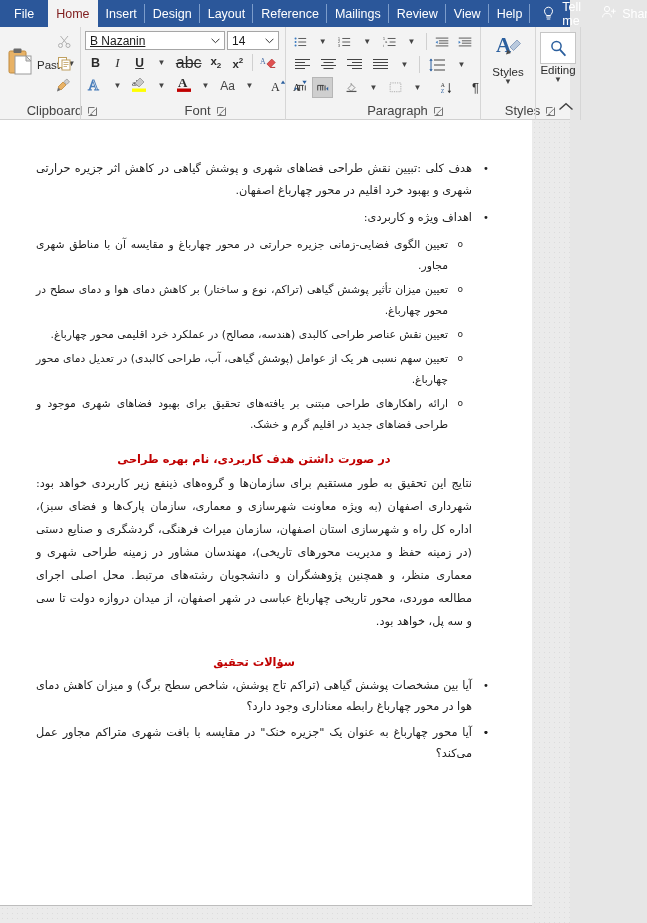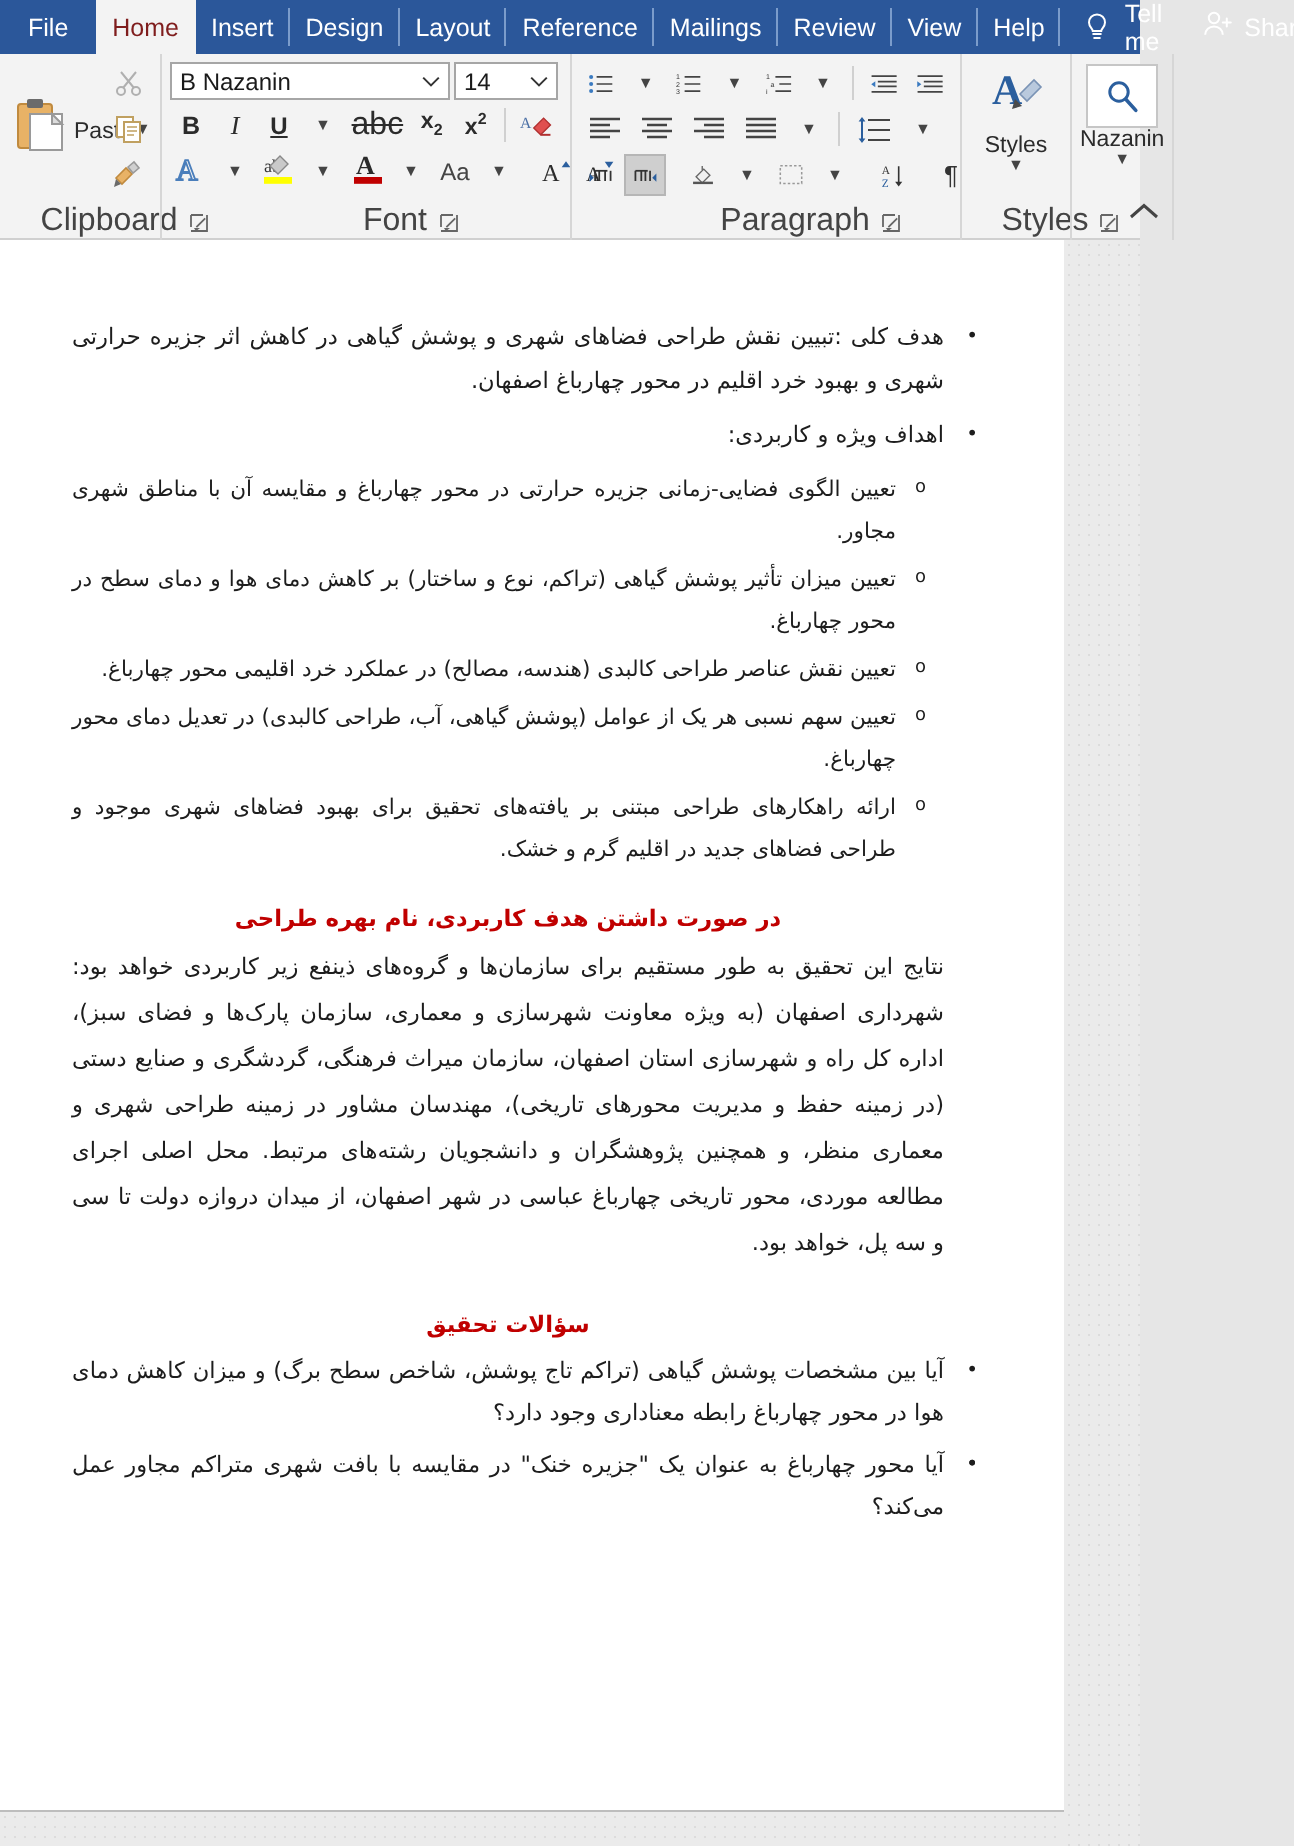--- a/index.html
+++ b/index.html
@@ -35,21 +35,21 @@
 
   
   .ribbon{
     flex:0 0 auto;height:93px;background:#f3f3f3;border-bottom:1px solid #d0d0d0;
     display:flex;position:relative;box-sizing:border-box;
   }
   .group{position:relative;display:flex;flex-direction:column;height:93px;box-sizing:border-box;}
   .group + .group{border-left:1px solid #d6d6d6;}
   .group-body{flex:1 1 auto;display:flex;align-items:flex-start;padding:3px 4px 0 4px;box-sizing:border-box;}
   .group-label{
-    height:18px;line-height:18px;font-size:16px;color:#444;
+    height:18px;line-height:18px;font-size:13px;color:#444;
     position:relative;display:flex;align-items:center;justify-content:center;gap:6px;padding-left:44px;
   }
   .dlg{
     display:inline-block;width:9px;height:9px;color:#666;font-size:9px;line-height:9px;
   }
   .dlg svg{display:block}
 
   
   .g-clip{width:80px;}
   .g-clip .group-body{padding-top:4px;}
@@ -64,21 +64,21 @@
   
   .g-font{width:205px;}
   .fontrows{display:flex;flex-direction:column;gap:2px;width:100%;padding-top:1px;}
   .row{display:flex;align-items:center;gap:1px;}
   .combo{
     height:19px;border:1px solid #a6a6a6;background:#fff;display:flex;align-items:center;
     box-sizing:border-box;font-size:12px;color:#1a1a1a;padding:0 0 0 4px;
   }
   .combo .val{flex:1 1 auto;white-space:nowrap;overflow:hidden;}
   .combo .cv{width:17px;display:flex;align-items:center;justify-content:center;color:#333;}
-  .fontname{width:140px;}
+  .fontname{width:140px;text-decoration:underline;}
   .fontsize{width:52px;margin-left:1px;}
   .btn{
     height:21px;min-width:21px;display:flex;align-items:center;justify-content:center;
     font-size:12px;color:#2b2b2b;box-sizing:border-box;border:1px solid transparent;padding:0 2px;
   }
   .btn.on{background:#cfcfcf;border-color:#b6b6b6;}
   .btn.wide{padding:0 3px;}
   .mini{font-size:8px;color:#444;line-height:8px;padding:0 1px;}
   .vsep{width:1px;height:17px;background:#d0d0d0;margin:0 3px;}
 
@@ -535,21 +535,21 @@
 
     <div class="group g-edit">
       <div class="group-body">
         <div class="bigbtn">
           <span class="editbox">
             <svg width="20" height="20" viewBox="0 0 20 20">
                 <circle cx="8.5" cy="8" r="4.6" fill="none" stroke="#2b5f9e" stroke-width="1.5"></circle>
                 <path d="M11.9 11.6l5 5.6" stroke="#2b5f9e" stroke-width="1.8" stroke-linecap="round"></path>
               </svg>
           </span>
-          <span class="lbl">Nazanin</span>
+          <span class="lbl">Editing</span>
           <span class="caret">▼</span>
         </div>
       </div>
       <div class="group-label"></div>
     </div>
 
     <div class="group g-tail">
       <span class="collapse">
         <svg width="16" height="10" viewBox="0 0 16 10">
             <path d="M1.5 7.5L8 1.8l6.5 5.7" fill="none" stroke="#444" stroke-width="1.5"></path>

